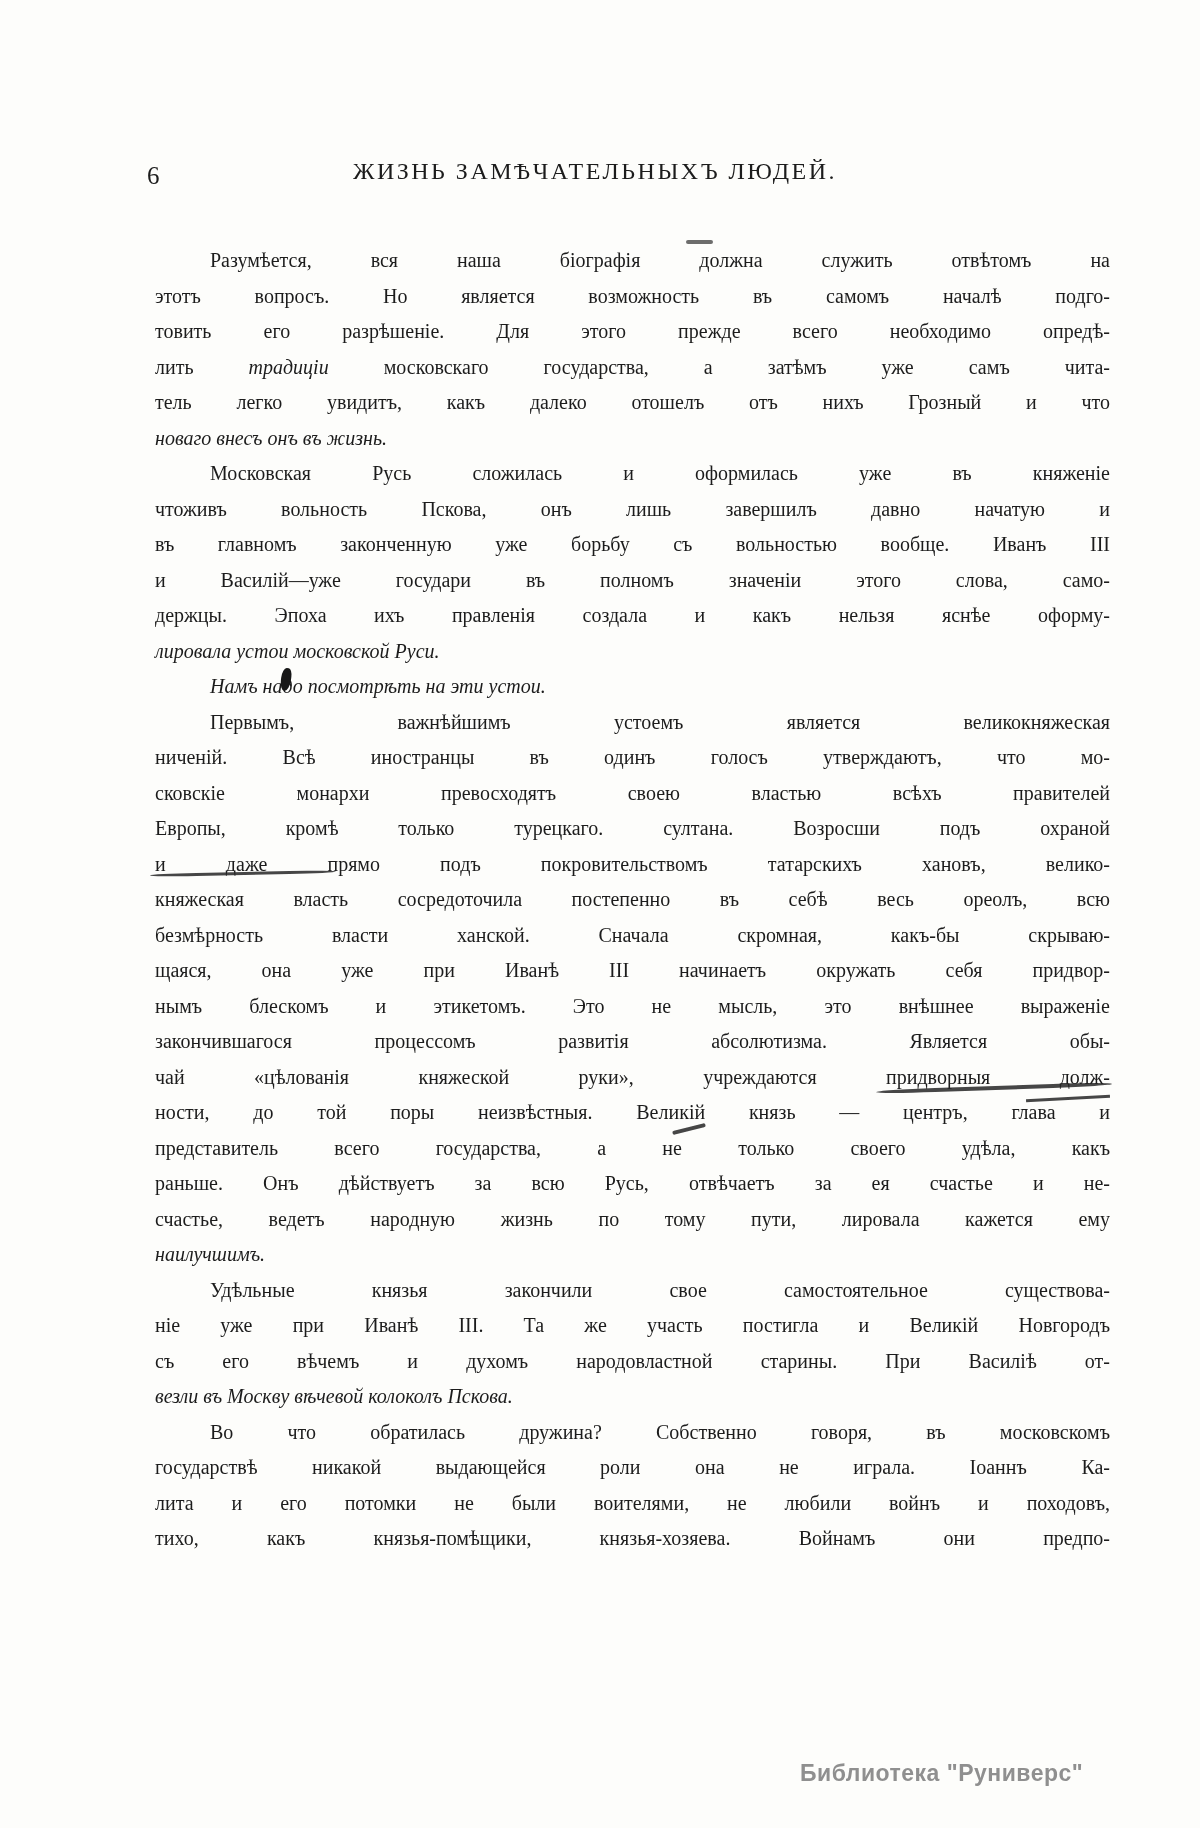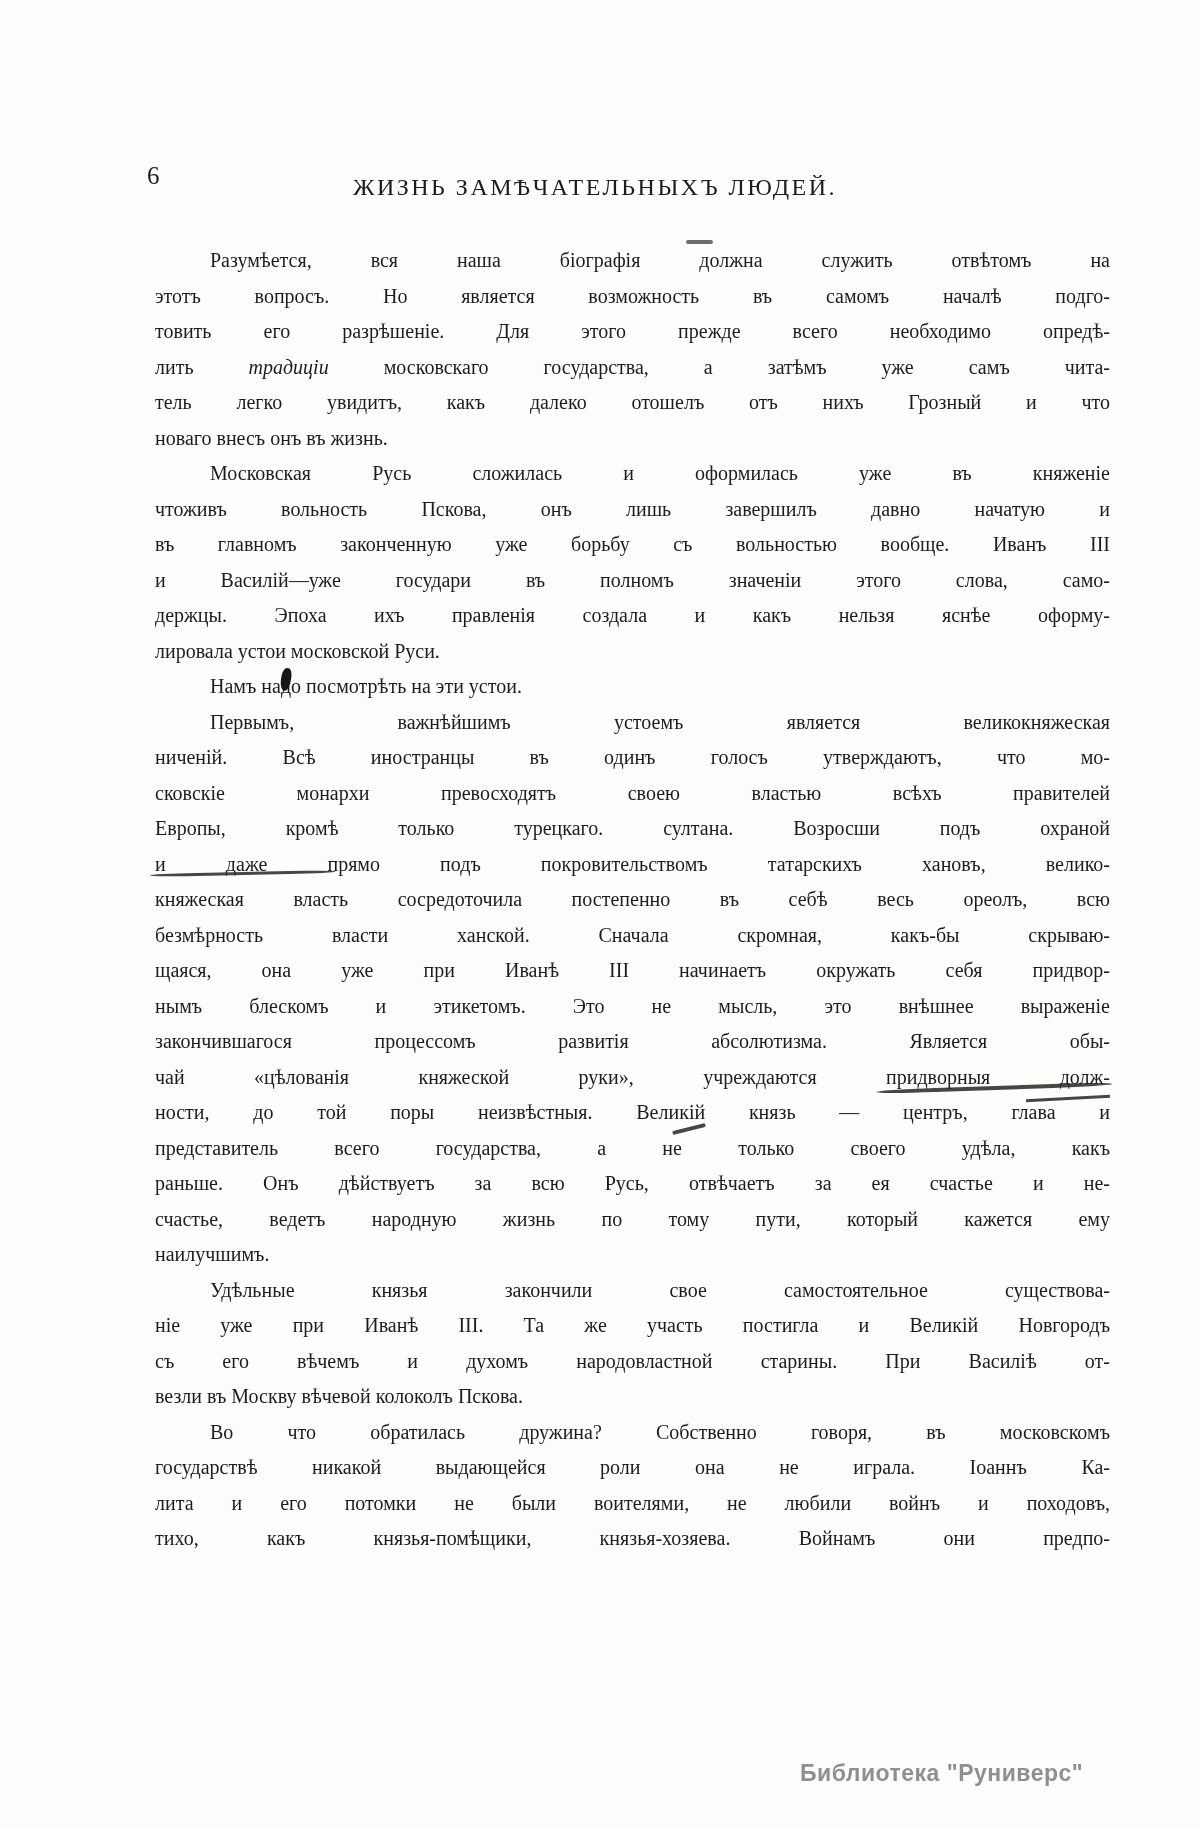--- a/index.html
+++ b/index.html
@@ -4,28 +4,28 @@
 <style>
   html,body{margin:0;padding:0;background:#ffffff;}
   .page{
     position:relative;width:1200px;height:1828px;overflow:hidden;
     background:#fdfdfb;color:#1c1c1c;
     font-family:"Liberation Serif","DejaVu Serif",serif;
   }
   
   .hdr{position:absolute;left:155px;top:158px;width:880px;height:34px;}
   .pageno{position:absolute;left:-8px;top:4px;font-size:25px;}
-  .title{text-align:center;font-size:24px;letter-spacing:2.5px;white-space:nowrap;margin-top:16px;}
+  .title{text-align:center;font-size:24px;letter-spacing:2.5px;white-space:nowrap;}
   .hdr-dash{position:absolute;left:686px;top:240px;width:27px;height:4px;
     background:#3c3c3c;border-radius:2px;opacity:.75;}
   
   .text{position:absolute;left:155px;top:243px;width:955px;
     font-size:20px;line-height:35.5px;}
   .line{text-align:justify;text-align-last:justify;}
-  .line.end{text-align:right;text-align-last:left;}
+  .line.end{text-align:right;text-align-last:left;font-style:italic;}
   .line.ind{text-indent:55px;}
   .it{font-style:italic;}
   
   .pencil{position:absolute;background:#262626;opacity:.85;}
   .u1{left:150px;top:872px;width:186px;height:3px;border-radius:50%/100%;transform:rotate(-1.2deg);}
   .u2{left:876px;top:1086px;width:236px;height:4px;border-radius:50%/100%;transform:rotate(-2deg);}
   .u2b{left:1026px;top:1097px;width:84px;height:2.5px;transform:rotate(-3deg);}
   .tick{left:672px;top:1127px;width:34px;height:4px;border-radius:2px;transform:rotate(-14deg);}
   .blot{position:absolute;left:281px;top:668px;width:10px;height:23px;background:#171717;
     border-radius:50% 40% 60% 50%;transform:rotate(7deg);}
@@ -67,21 +67,21 @@
       <div class="line"><span>и даже прямо подъ покровительствомъ татарскихъ хановъ, велико-</span></div>
       <div class="line"><span>княжеская власть сосредоточила постепенно въ себѣ весь ореолъ, всю</span></div>
       <div class="line"><span>безмѣрность власти ханской. Сначала скромная, какъ-бы скрываю-</span></div>
       <div class="line"><span>щаяся, она уже при Иванѣ III начинаетъ окружать себя придвор-</span></div>
       <div class="line"><span>нымъ блескомъ и этикетомъ. Это не мысль, это внѣшнее выраженіе</span></div>
       <div class="line"><span>закончившагося процессомъ развитія абсолютизма. Является обы-</span></div>
       <div class="line"><span>чай «цѣлованія княжеской руки», учреждаются придворныя долж-</span></div>
       <div class="line"><span>ности, до той поры неизвѣстныя. Великій князь — центръ, глава и</span></div>
       <div class="line"><span>представитель всего государства, а не только своего удѣла, какъ</span></div>
       <div class="line"><span>раньше. Онъ дѣйствуетъ за всю Русь, отвѣчаетъ за ея счастье и не-</span></div>
-      <div class="line"><span>счастье, ведетъ народную жизнь по тому пути, который кажется ему</span></div>
+      <div class="line"><span>счастье, ведетъ народную жизнь по тому пути, лировала кажется ему</span></div>
       <div class="line end"><span>наилучшимъ.</span></div>
       <div class="line ind"><span>Удѣльные князья закончили свое самостоятельное существова-</span></div>
       <div class="line"><span>ніе уже при Иванѣ III. Та же участь постигла и Великій Новгородъ</span></div>
       <div class="line"><span>съ его вѣчемъ и духомъ народовластной старины. При Василіѣ от-</span></div>
       <div class="line end"><span>везли въ Москву вѣчевой колоколъ Пскова.</span></div>
       <div class="line ind"><span>Во что обратилась дружина? Собственно говоря, въ московскомъ</span></div>
       <div class="line"><span>государствѣ никакой выдающейся роли она не играла. Іоаннъ Ка-</span></div>
       <div class="line"><span>лита и его потомки не были воителями, не любили войнъ и походовъ,</span></div>
       <div class="line"><span>тихо, какъ князья-помѣщики, князья-хозяева. Войнамъ они предпо-</span></div>
     </main>

